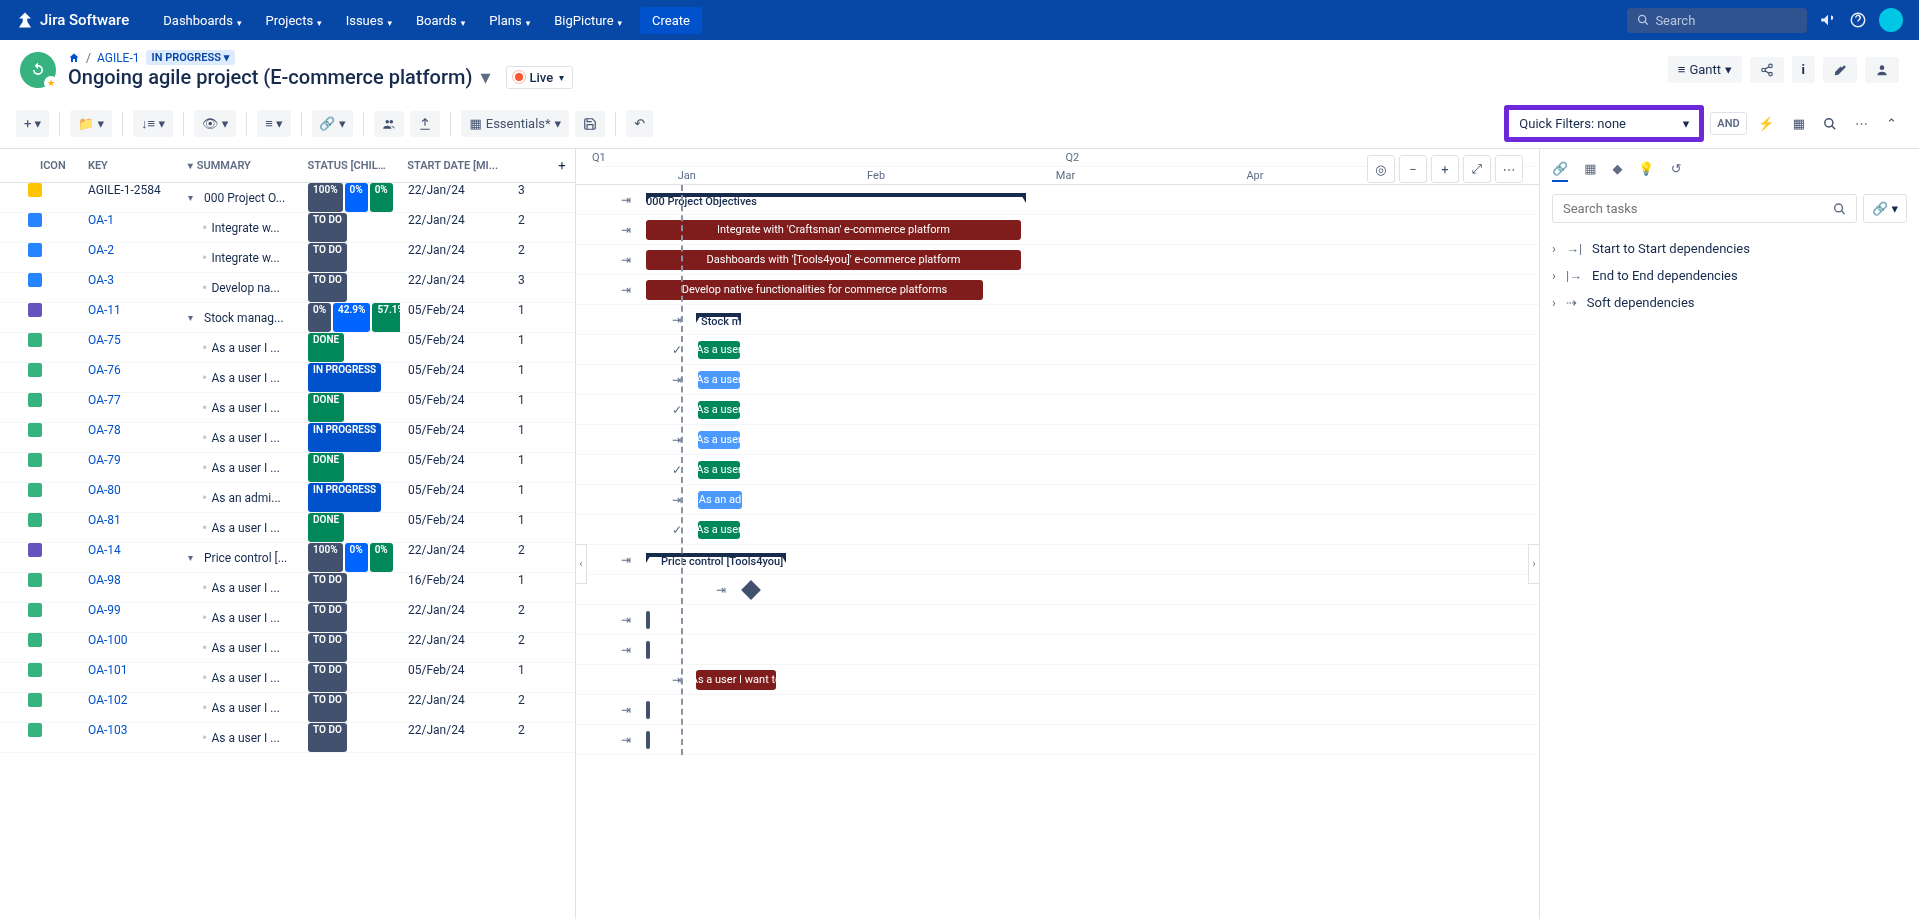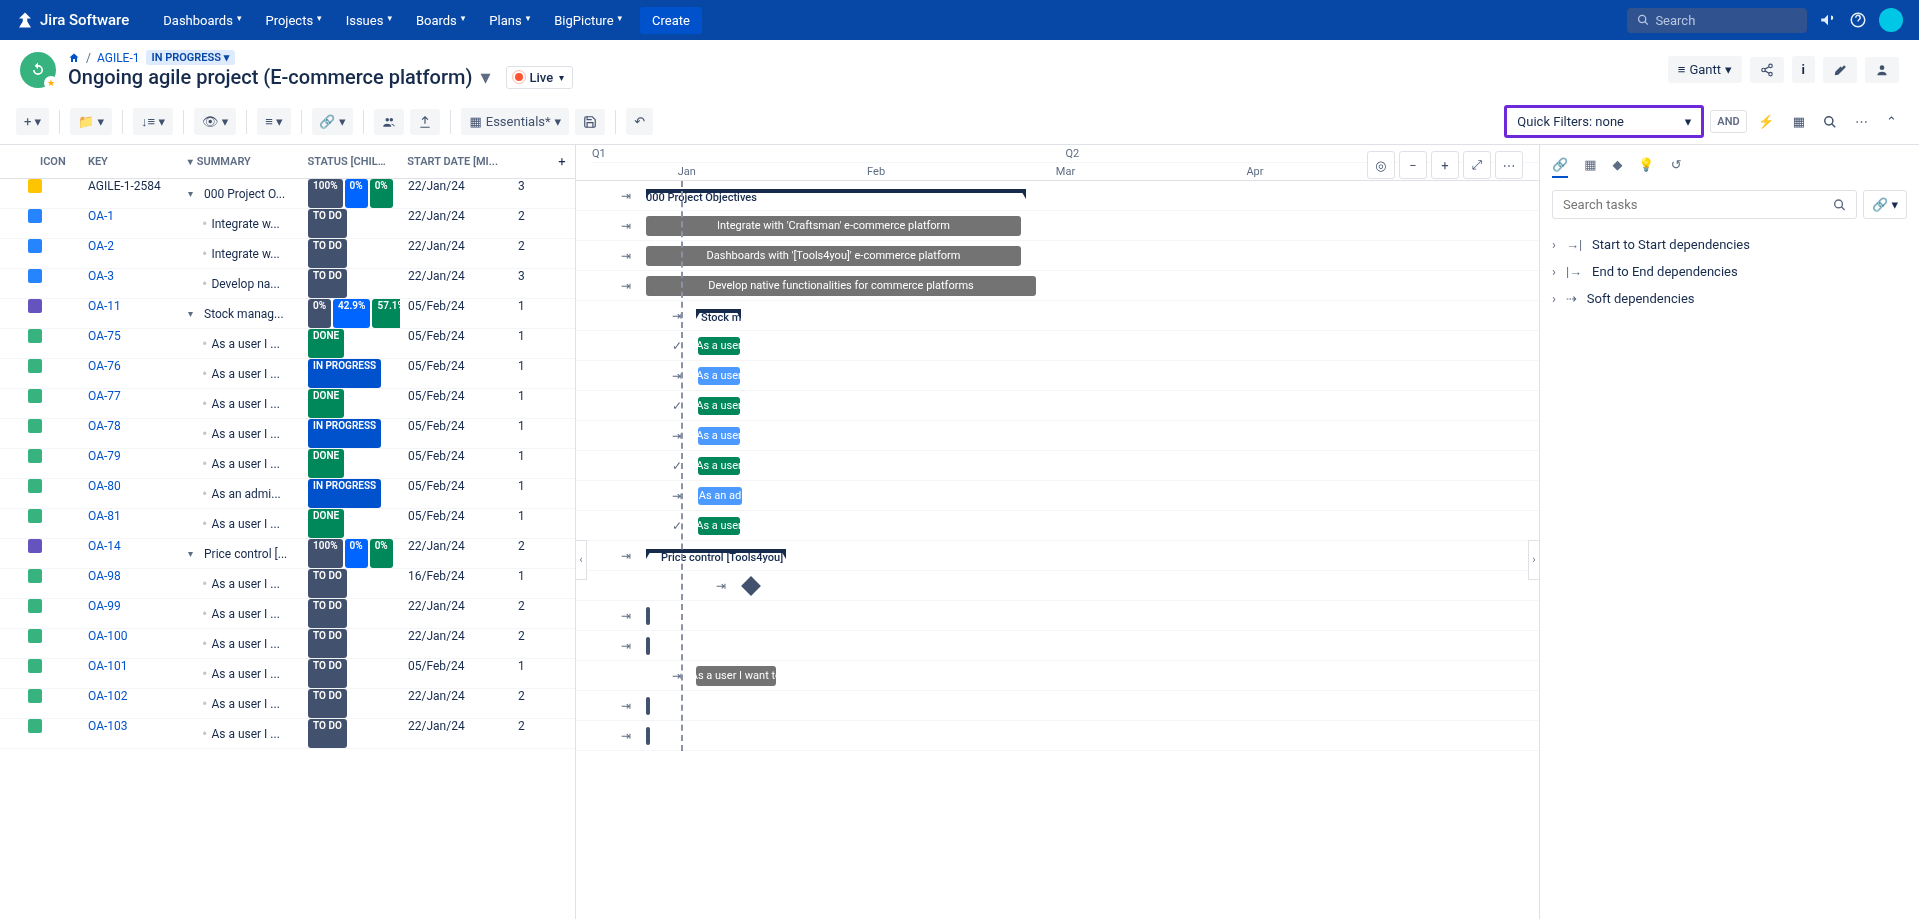--- a/index.html
+++ b/index.html
@@ -1,21 +1,21 @@
 <!DOCTYPE html>
 <html><head>
 <meta charset="utf-8">
 <style>
 *{box-sizing:border-box;margin:0;padding:0;font-family:-apple-system,BlinkMacSystemFont,'Segoe UI',Roboto,sans-serif}
 body{background:#fff;overflow:hidden;font-size:13px;color:#172b4d}
 .top-nav{background:#0747a6;height:40px;display:flex;align-items:center;padding:0 16px;color:#fff}
 .logo{display:flex;align-items:center;gap:6px;font-size:15px;font-weight:500;margin-right:24px}
 .logo-icon{width:18px;height:18px}
 .nav-items{display:flex;gap:4px}
-.nav-item{padding:6px 10px;cursor:pointer;display:flex;align-items:flex-start;gap:4px;font-size:13px;border-radius:3px}
+.nav-item{padding:6px 10px;cursor:pointer;display:flex;align-items:flex-end;gap:4px;font-size:13px;border-radius:3px}
 .create-btn{background:#0052cc;padding:6px 12px;border-radius:3px;margin-left:8px;cursor:pointer;font-size:13px}
 .nav-right{margin-left:auto;display:flex;align-items:center;gap:12px}
 .search-box{background:#30528f;border-radius:4px;padding:5px 10px;display:flex;align-items:center;gap:6px;width:180px}
 .search-box input{background:none;border:none;color:#fff;outline:none;font-size:13px;width:100%}
 .search-box input::placeholder{color:#b8c7e0}
 .nav-icon{cursor:pointer;opacity:0.9;display:flex;align-items:center}
 .avatar-sm{width:24px;height:24px;border-radius:50%;background:#00c7e6}
 .header{display:flex;align-items:center;padding:10px 20px;gap:12px}
 .proj-icon{width:36px;height:36px;border-radius:50%;background:#36b37e;display:flex;align-items:center;justify-content:center;color:#fff;position:relative}
 .proj-icon::after{content:'★';position:absolute;bottom:-2px;right:-2px;background:#fff;border-radius:50%;width:14px;height:14px;font-size:9px;color:#ffab00;display:flex;align-items:center;justify-content:center}
@@ -25,21 +25,21 @@
 .proj-title{font-size:20px;font-weight:500;color:#172b4d;display:flex;align-items:center;gap:8px}
 .live-badge{border:1px solid #dfe1e6;border-radius:3px;padding:3px 8px;display:flex;align-items:center;gap:6px;font-size:13px;margin-left:8px}
 .live-dot{width:8px;height:8px;border-radius:50%;background:#ff5630;position:relative}
 .live-dot::before{content:'';position:absolute;inset:-3px;border:1px solid #ff5630;border-radius:50%;opacity:0.4}
 .header-right{margin-left:auto;display:flex;align-items:center;gap:8px}
 .hdr-btn{padding:6px 10px;background:#f4f5f7;border-radius:3px;cursor:pointer;display:flex;align-items:center;gap:4px;font-size:13px}
 .toolbar{display:flex;align-items:center;padding:6px 16px;gap:6px;border-bottom:1px solid #dfe1e6}
 .tb-btn{background:#f4f5f7;border-radius:3px;padding:6px 8px;cursor:pointer;display:flex;align-items:center;gap:4px;font-size:13px;color:#42526e}
 .tb-sep{width:1px;height:24px;background:#dfe1e6;margin:0 4px}
 .tb-right{margin-left:auto;display:flex;align-items:center;gap:6px}
-.qf-box{border:3px solid #6d28d9;border-radius:3px;padding:6px 10px;width:200px;display:flex;align-items:center;justify-content:space-between;font-size:13px}
+.qf-box{border:5px solid #6d28d9;border-radius:3px;padding:6px 10px;width:200px;display:flex;align-items:center;justify-content:space-between;font-size:13px}
 .and-badge{border:1px solid #dfe1e6;border-radius:3px;padding:4px 6px;font-size:11px;font-weight:600;color:#5e6c84}
 .tb-icn{padding:6px;cursor:pointer;color:#42526e;border-radius:3px}
 .tb-icn.active{color:#0052cc}
 .main{display:flex;height:calc(100vh - 130px)}
 .grid-panel{width:576px;border-right:1px solid #dfe1e6;overflow:auto;position:relative}
 .grid-header{display:flex;background:#fff;border-bottom:1px solid #dfe1e6;position:sticky;top:0;z-index:2}
 .gh-cell{padding:10px 8px;font-size:11px;font-weight:600;color:#5e6c84;text-transform:uppercase;white-space:nowrap;overflow:hidden;text-overflow:ellipsis}
 .gh-cell.icon{width:80px;padding-left:40px}
 .gh-cell.key{width:100px}
 .gh-cell.summary{width:120px;display:flex;align-items:center;gap:4px}
@@ -75,21 +75,21 @@
 .gt-btn{width:28px;height:28px;border:1px solid #dfe1e6;border-radius:3px;display:flex;align-items:center;justify-content:center;background:#fff;cursor:pointer;color:#42526e}
 .timeline-hdr{border-bottom:1px solid #dfe1e6;font-size:11px;color:#5e6c84;padding-left:16px}
 .tl-year{padding:4px 0}
 .tl-quarters{display:flex}
 .tl-q{flex:1;padding:2px 0}
 .tl-months{display:flex;border-top:1px solid #f4f5f7}
 .tl-m{flex:1;text-align:center;padding:2px 0}
 .gantt-body{position:relative}
 .gantt-row{height:30px;border-bottom:1px solid #f4f5f7;position:relative;display:flex;align-items:center}
 .gbar{position:absolute;height:18px;border-radius:3px;font-size:11px;color:#fff;display:flex;align-items:center;justify-content:center;padding:0 6px;white-space:nowrap;overflow:hidden}
-.gbar.dark{background:#737373;height:20px}
+.gbar.dark{background:#7f1d1d;height:20px}
 .gbar.summary-bar{background:transparent;color:#172b4d;border-top:4px solid #172b4d;border-radius:0;height:14px;font-weight:500}
 .gbar.summary-bar::before,.gbar.summary-bar::after{content:'';position:absolute;top:-4px;width:0;height:0;border-top:10px solid #172b4d}
 .gbar.summary-bar::before{left:0;border-right:6px solid transparent}
 .gbar.summary-bar::after{right:0;border-left:6px solid transparent}
 .gbar.done{background:#00875a}
 .gbar.prog{background:#4c9aff}
 .gbar.todo-line{background:#42526e;width:4px;padding:0}
 .indent-ic{position:absolute;color:#5e6c84;font-size:12px}
 .milestone{width:14px;height:14px;background:#42526e;transform:rotate(45deg);position:absolute}
 .today-line{position:absolute;top:0;bottom:0;border-left:2px dashed #8993a4;z-index:1}
@@ -506,21 +506,21 @@
         <div class="gantt-row">
           <span class="indent-ic" style="left:45px">⇥</span>
           <div class="gbar dark" style="left:70px;width:375px">Integrate with 'Craftsman' e-commerce platform</div>
         </div>
         <div class="gantt-row">
           <span class="indent-ic" style="left:45px">⇥</span>
           <div class="gbar dark" style="left:70px;width:375px">Dashboards with '[Tools4you]' e-commerce platform</div>
         </div>
         <div class="gantt-row">
           <span class="indent-ic" style="left:45px">⇥</span>
-          <div class="gbar dark" style="left:70px;width:390px">Develop native functionalities for commerce platforms</div>
+          <div class="gbar dark" style="left:70px;width:337px">Develop native functionalities for commerce platforms</div>
         </div>
         <div class="gantt-row">
           <span class="indent-ic" style="left:96px">⇥</span>
           <div class="gbar summary-bar" style="left:120px;width:45px">
             <span style="position:absolute;left:5px;white-space:nowrap;overflow:visible">Stock ma</span>
           </div>
         </div>
         <div class="gantt-row">
           <span class="indent-ic" style="left:96px">✓</span>
           <div class="gbar done" style="left:122px;width:42px">As a user</div>

